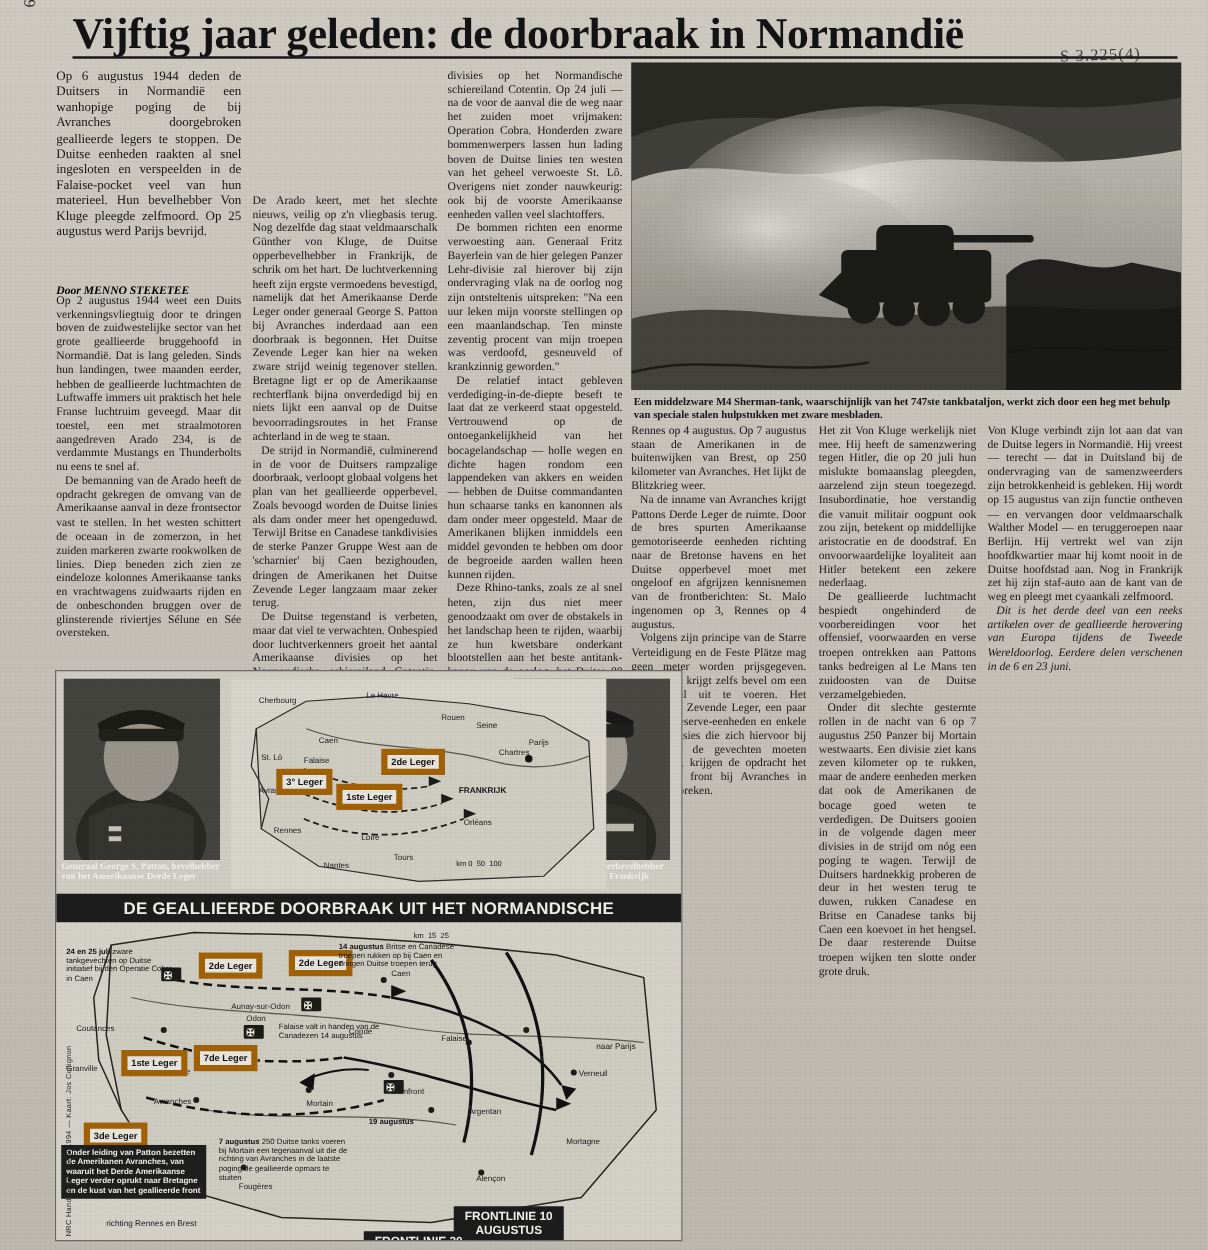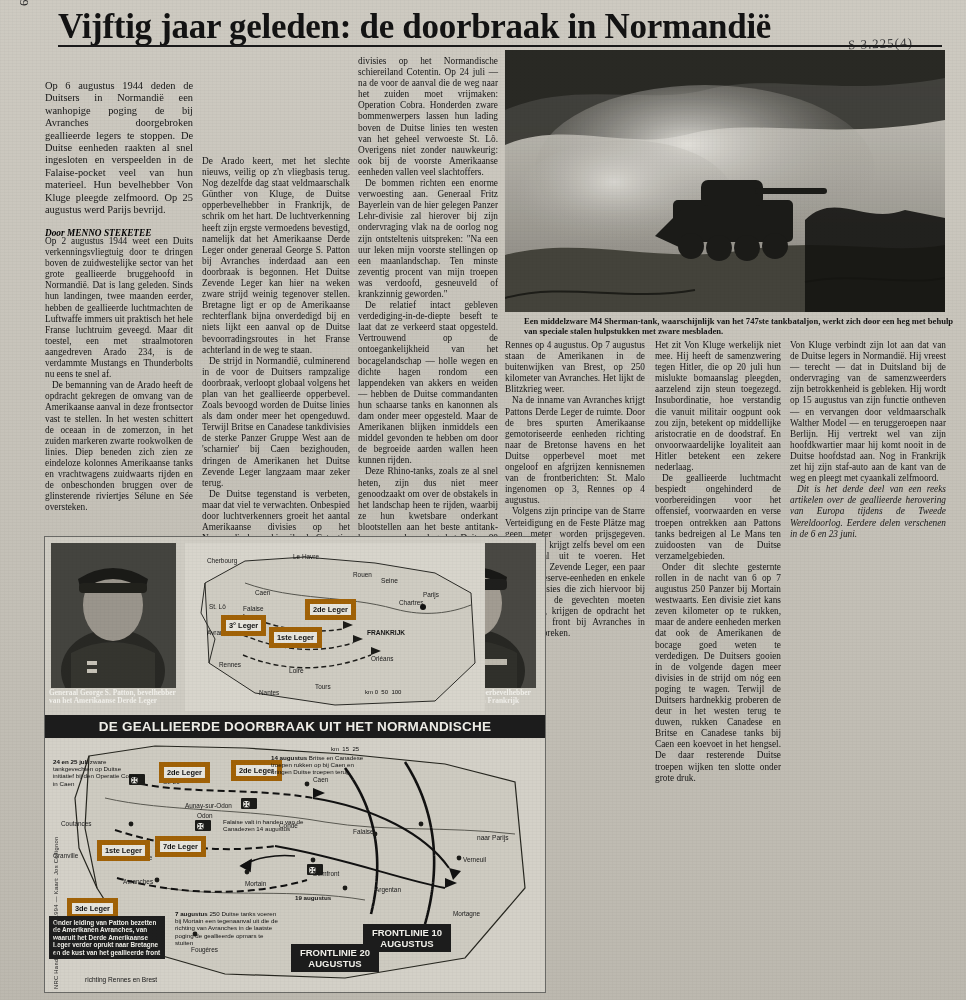--- a/index.html
+++ b/index.html
@@ -27,38 +27,38 @@
   .byline{font-weight:700;font-size:9.3px;margin:6px 0 2px 0;font-style:italic;}
   .logo{position:absolute;left:202px;top:62px;width:130px;height:88px;background:#1d1d1d;color:#e9e7e1;
      font-family:"Liberation Sans",sans-serif;}
   .logo .l1{position:absolute;left:7px;top:5px;font-weight:700;font-size:13.5px;letter-spacing:.2px;}
   .logo .l3{position:absolute;left:7px;bottom:5px;font-weight:700;font-size:13.5px;letter-spacing:.2px;}
   .dots{position:absolute;left:8px;top:27px;display:flex;gap:6px;}
   .dots i{display:block;width:17px;height:17px;border-radius:50%;background:#efeee9;}
   .circnum{position:absolute;right:8px;top:25px;width:21px;height:21px;border-radius:50%;
      border:2px solid #efeee9;color:#efeee9;font-weight:700;font-size:13px;text-align:center;line-height:21px;}
   .photo{position:absolute;left:505px;top:50px;width:440px;height:262px;overflow:hidden;background:#2a2a28;}
-  .photocap{position:absolute;left:524px;top:316px;width:440px;font-size:8.6px;line-height:10px;
+  .photocap{position:absolute;left:507px;top:316px;width:440px;font-size:8.6px;line-height:10px;
      font-weight:700;color:#141414;font-family:"Liberation Serif",serif;}
   .lowerbox{position:absolute;left:44px;top:536px;width:500px;height:455px;background:#cfccc3;
      border:1px solid #6a6a66;overflow:hidden;}
   .banner{position:absolute;left:0;top:178px;width:500px;height:23px;background:#1c1c1c;color:#f0efe9;
      font-family:"Liberation Sans",sans-serif;font-weight:700;font-size:13.5px;line-height:23px;
      text-align:center;letter-spacing:.2px;}
   .portrait{position:absolute;width:125px;height:145px;background:#3a3a38;overflow:hidden;}
   .portcap{position:absolute;width:128px;font-size:7.4px;line-height:8.4px;font-weight:700;color:#f2f1ec;}
   .minimap{position:absolute;left:140px;top:6px;width:300px;height:168px;background:#d7d4cb;}
   .bigmap{position:absolute;left:0;top:201px;width:500px;height:254px;background:#d3d0c7;}
   .mapt{position:absolute;font-family:"Liberation Sans",sans-serif;font-size:6.6px;color:#171717;}
   .mapt.b{font-weight:700;}
   .mapcity{position:absolute;font-family:"Liberation Sans",sans-serif;font-size:6.4px;color:#1a1a1a;}
   .armylbl{position:absolute;font-family:"Liberation Sans",sans-serif;font-weight:700;font-size:7.4px;
      color:#111;background:#e7e5dd;border:5px solid #a16207;padding:1px 3px;white-space:nowrap;}
   .frontbox{position:absolute;background:#1c1c1c;color:#f1f0ea;font-family:"Liberation Sans",sans-serif;
-     font-weight:700;font-size:9.5px;line-height:11px;padding:3px 5px;text-align:center;}
+     font-weight:700;font-size:9.5px;line-height:11px;padding:3px 5px;text-align:center;margin-top:41px;}
   .notebox{position:absolute;font-family:"Liberation Sans",sans-serif;font-size:6.2px;line-height:7.2px;
      color:#121212;}
   .notebox .t{font-weight:700;}
   .blkcap{position:absolute;background:#1e1e1e;color:#f0efe9;font-family:"Liberation Sans",sans-serif;
      font-weight:700;font-size:6.4px;line-height:7.4px;padding:3px 4px;}
   .credit{position:absolute;font-family:"Liberation Sans",sans-serif;font-size:5.8px;color:#222;
      transform:rotate(-90deg);transform-origin:left top;letter-spacing:.3px;}
   .ital{font-style:italic;}
   .bold{font-weight:700;}
   .scale{position:absolute;font-family:"Liberation Sans",sans-serif;font-size:6px;color:#111;}
@@ -67,21 +67,21 @@
 <body>
 
 <div id="page">
 
   <div class="handwrite" style="left:16px;top:6px;">6 AUGUSTUS 1994</div>
   <div class="hw2" style="left:848px;top:36px;">S 3.225(4)</div>
 
   <h1 class="head">Vijftig jaar geleden: de doorbraak in Normandië</h1>
   <div class="rule" style="left:58px;top:45px;width:884px;height:2px;"></div>
 
-  <div class="col lead" style="left:45px;top:56px;width:148px;margin-top:24px;">
+  <div class="col lead" style="left:45px;top:56px;width:148px;">
     <p>Op 6 augustus 1944 deden de Duitsers in Normandië een wanhopige poging de bij Avranches doorgebroken geallieerde legers te stoppen. De Duitse eenheden raakten al snel ingesloten en verspeelden in de Falaise-pocket veel van hun materieel. Hun bevelhebber Von Kluge pleegde zelfmoord. Op 25 augustus werd Parijs bevrijd.</p>
   </div>
   <div class="byline" style="position:absolute;left:45px;top:222px;width:148px;">Door MENNO STEKETEE</div>
 
   <div class="col" style="left:45px;top:236px;width:148px;height:290px;">
     <p>Op 2 augustus 1944 weet een Duits verkenningsvliegtuig door te dringen boven de zuidwestelijke sector van het grote geallieerde bruggehoofd in Normandië. Dat is lang geleden. Sinds hun landingen, twee maanden eerder, hebben de geallieerde luchtmachten de Luftwaffe immers uit praktisch het hele Franse luchtruim geveegd. Maar dit toestel, een met straalmotoren aangedreven Arado 234, is de verdammte Mustangs en Thunderbolts nu eens te snel af.</p>
     <p>De bemanning van de Arado heeft de opdracht gekregen de omvang van de Amerikaanse aanval in deze frontsector vast te stellen. In het westen schittert de oceaan in de zomerzon, in het zuiden markeren zwarte rookwolken de linies. Diep beneden zich zien ze eindeloze kolonnes Amerikaanse tanks en vrachtwagens zuidwaarts rijden en de onbeschonden bruggen over de glinsterende riviertjes Sélune en Sée oversteken.</p>
   </div>
 
 

